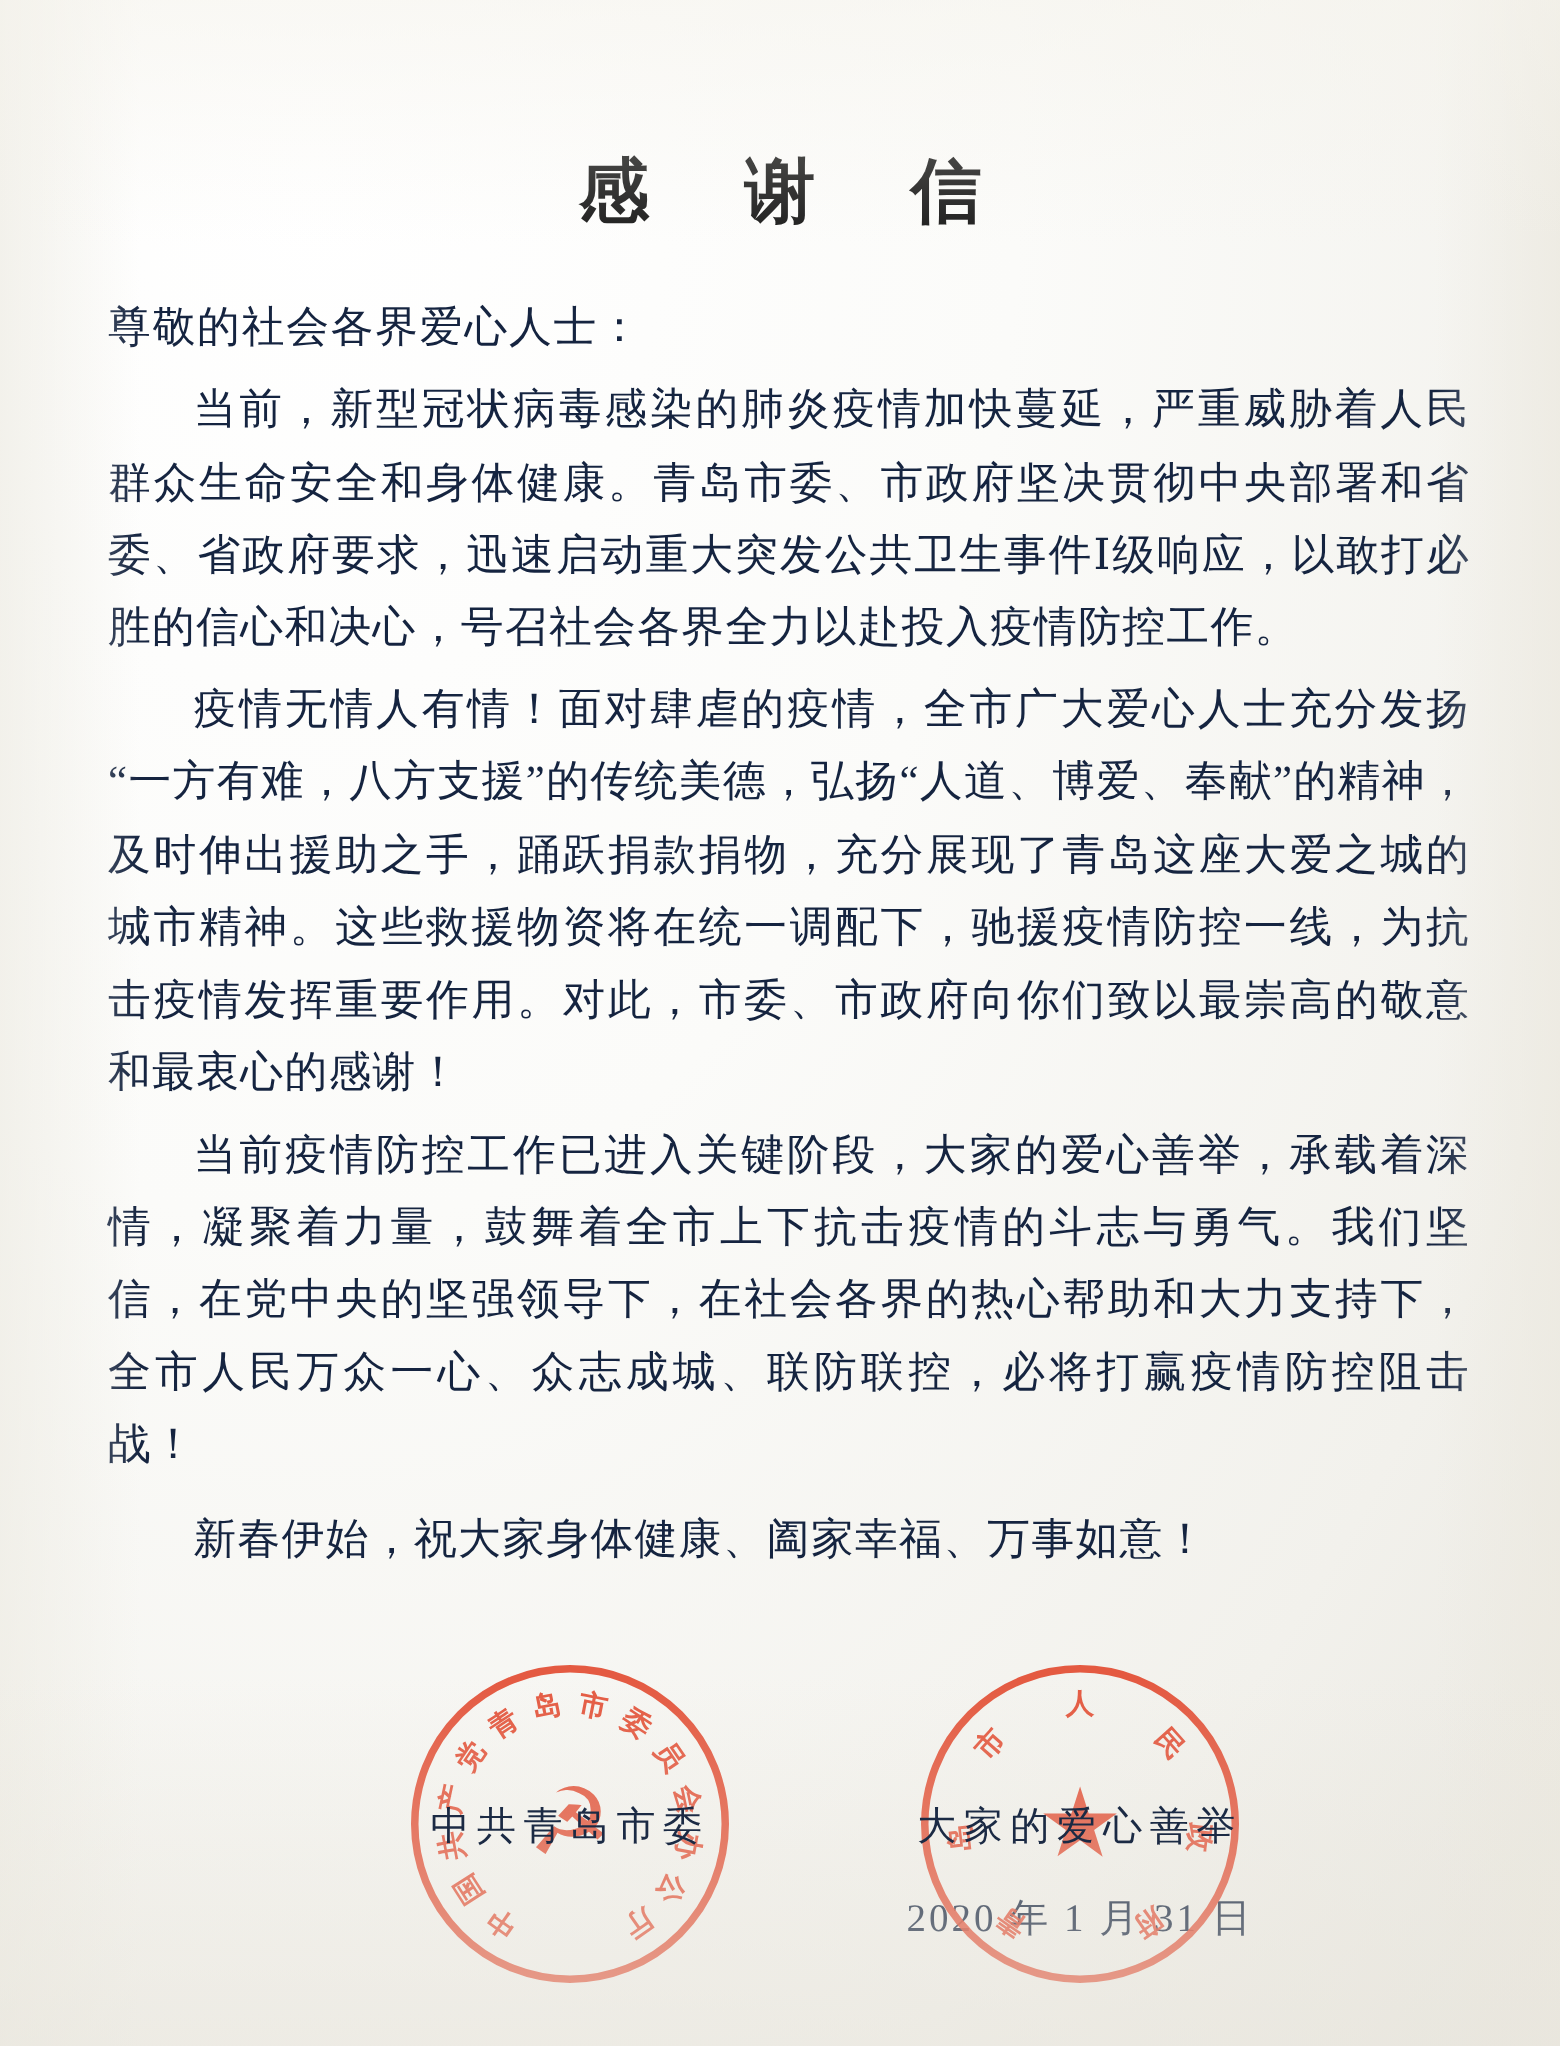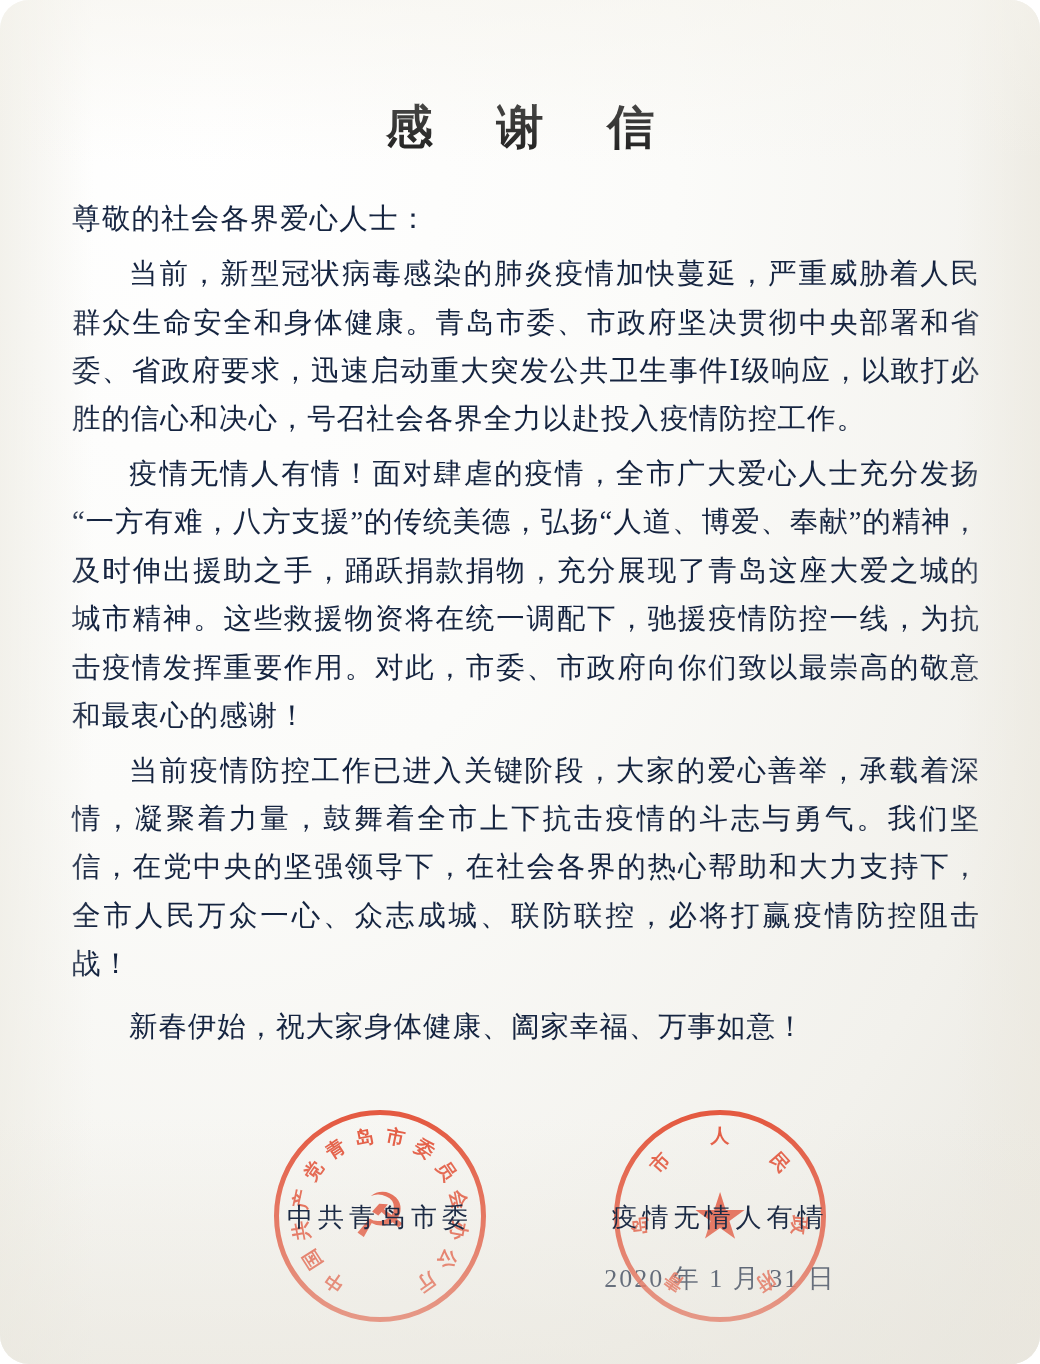--- a/index.html
+++ b/index.html
@@ -17,21 +17,20 @@
 
   
   .page {
     position: relative;
     width: 1040px;
     height: 1364px;
     background:
       radial-gradient(ellipse at 20% 8%, #ffffff 0%, #fbfbf9 40%, #f2f1ec 78%, #e9e7e0 100%);
     box-sizing: border-box;
     overflow: hidden;
-    border-radius: 29px;
   }
   .page::after {
     
     content: "";
     position: absolute;
     inset: 0;
     pointer-events: none;
     background:
       linear-gradient(180deg, rgba(245,243,236,0.55) 0%, rgba(255,255,255,0) 12%, rgba(255,255,255,0) 82%, rgba(232,229,220,0.55) 100%),
       linear-gradient(90deg, rgba(238,236,228,0.7) 0%, rgba(255,255,255,0) 9%, rgba(255,255,255,0) 92%, rgba(236,233,224,0.75) 100%);
@@ -210,18 +209,18 @@
             <span style="transform: rotate(-235deg) translate(80px) rotate(90deg) translate(-50%, -50%);">青</span>
             <span style="transform: rotate(-186.667deg) translate(80px) rotate(90deg) translate(-50%, -50%);">岛</span>
             <span style="transform: rotate(-138.333deg) translate(80px) rotate(90deg) translate(-50%, -50%);">市</span>
             <span style="transform: rotate(-90deg) translate(80px) rotate(90deg) translate(-50%, -50%);">人</span>
             <span style="transform: rotate(-41.6667deg) translate(80px) rotate(90deg) translate(-50%, -50%);">民</span>
             <span style="transform: rotate(6.66667deg) translate(80px) rotate(90deg) translate(-50%, -50%);">政</span>
             <span style="transform: rotate(55deg) translate(80px) rotate(90deg) translate(-50%, -50%);">府</span>
           </div>
         <div class="seal-center-emblem">★</div>
       </div>
-      <div class="seal-caption">疫情无情人有情</div>
+      <div class="seal-caption">大家的爱心善举</div>
       <div class="seal-date">2020 年 1 月 31 日</div>
     </div>
 
   </div>
 </div>
 
 </body></html>

